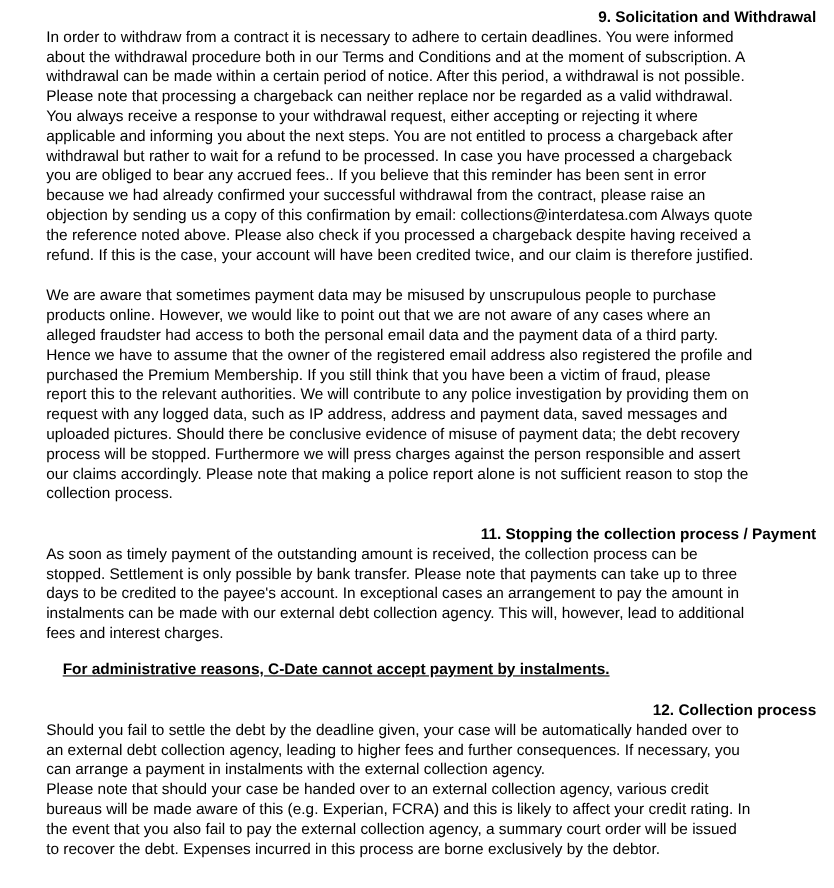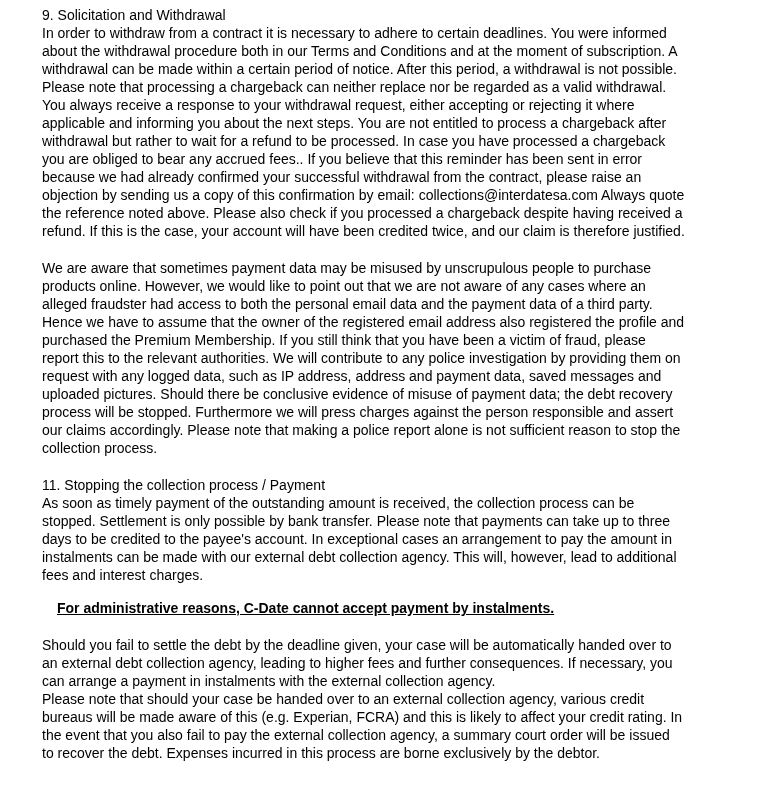--- a/index.html
+++ b/index.html
@@ -21,21 +21,22 @@
   .doc-section {
     margin: 0 0 19px 0;
   }
   .doc-section:last-child {
     margin-bottom: 0;
   }
   .section-heading {
     margin: 0;
     font-size: 14px;
     line-height: 18px;
-    font-weight: normal;
+    font-weight: bold;
+    text-align: right;
   }
   .para {
     margin: 0;
     white-space: pre-line;
   }
   .emphasis {
     margin: 15px;
     font-weight: bold;
     text-decoration: underline;
     white-space: pre-line;
@@ -80,20 +81,21 @@
     <h3 class="section-heading">11. Stopping the collection process / Payment</h3>
     <p class="para">As soon as timely payment of the outstanding amount is received, the collection process can be
 stopped. Settlement is only possible by bank transfer. Please note that payments can take up to three
 days to be credited to the payee's account. In exceptional cases an arrangement to pay the amount in
 instalments can be made with our external debt collection agency. This will, however, lead to additional
 fees and interest charges.</p>
     <p class="emphasis">For administrative reasons, C-Date cannot accept payment by instalments.</p>
   </div>
 
   <div class="doc-section">
+    <h3 class="section-heading">12. Collection process</h3>
     <p class="para">Should you fail to settle the debt by the deadline given, your case will be automatically handed over to
 an external debt collection agency, leading to higher fees and further consequences. If necessary, you
 can arrange a payment in instalments with the external collection agency.
 Please note that should your case be handed over to an external collection agency, various credit
 bureaus will be made aware of this (e.g. Experian, FCRA) and this is likely to affect your credit rating. In
 the event that you also fail to pay the external collection agency, a summary court order will be issued
 to recover the debt. Expenses incurred in this process are borne exclusively by the debtor.</p>
   </div>
 
 </div>

